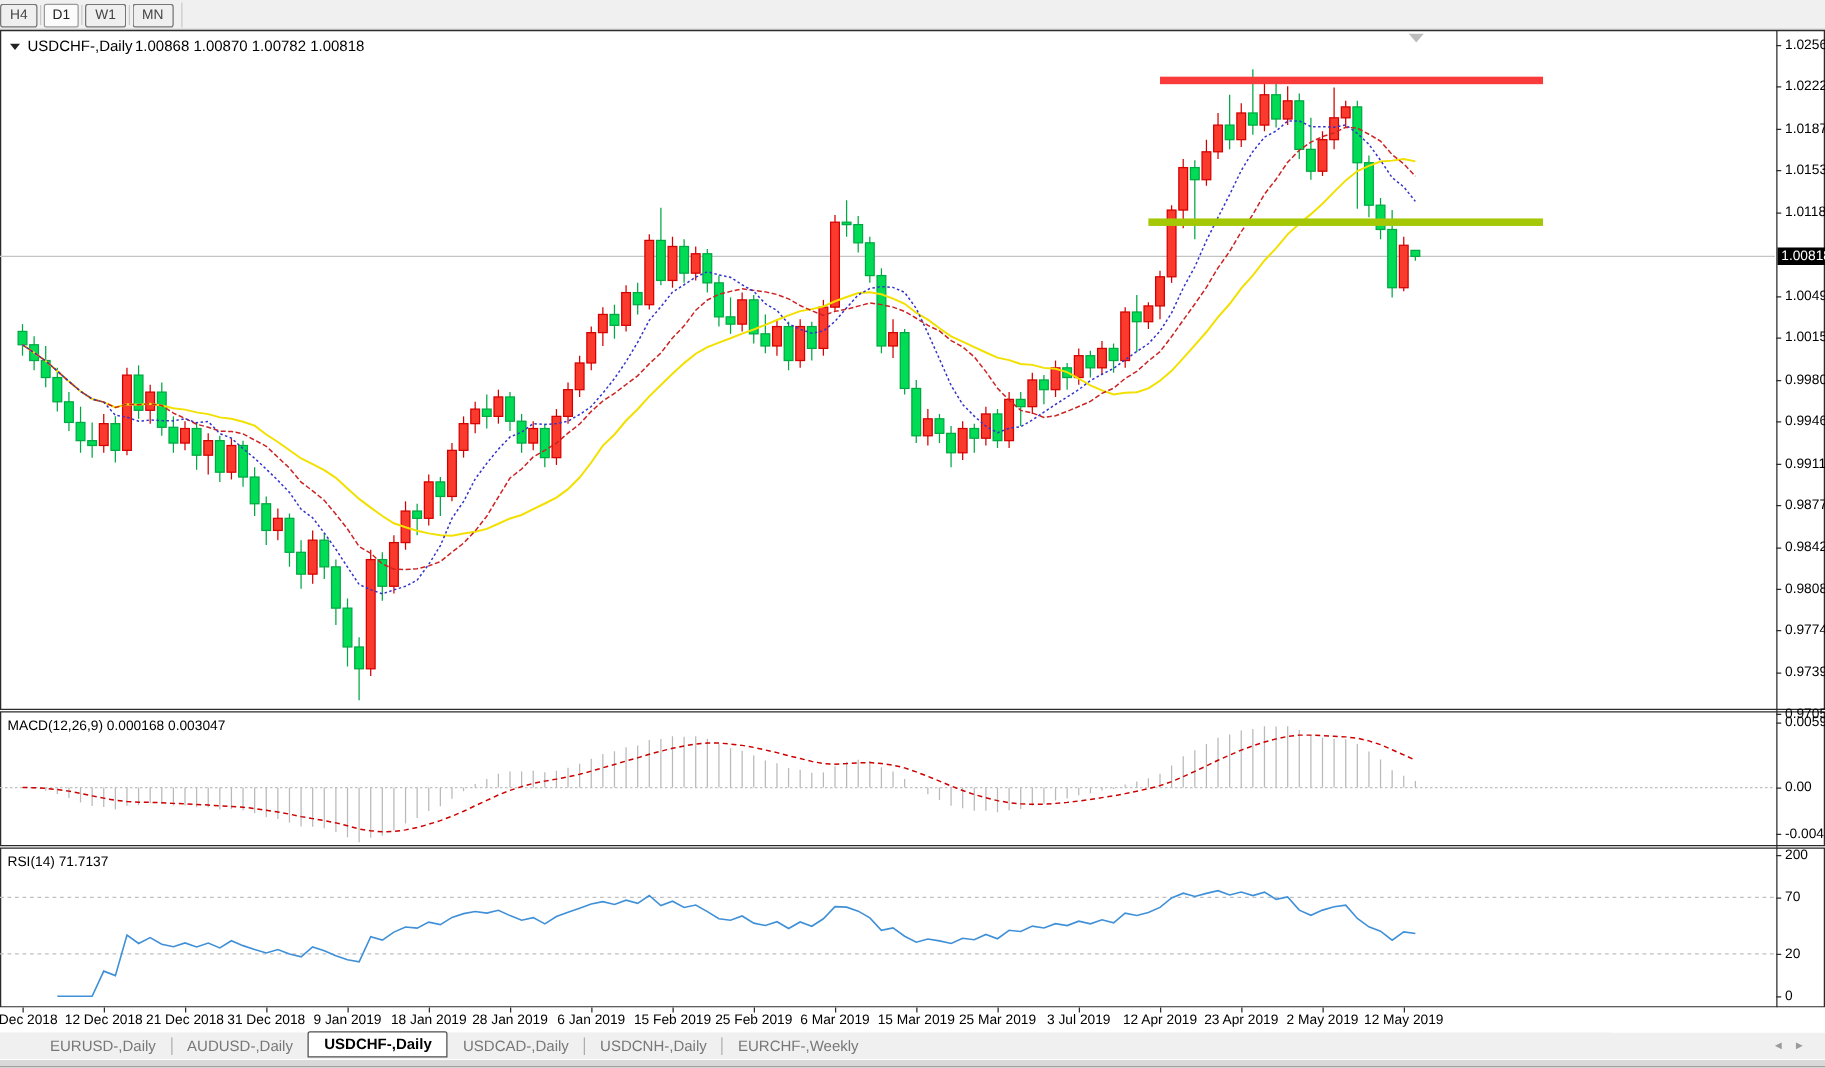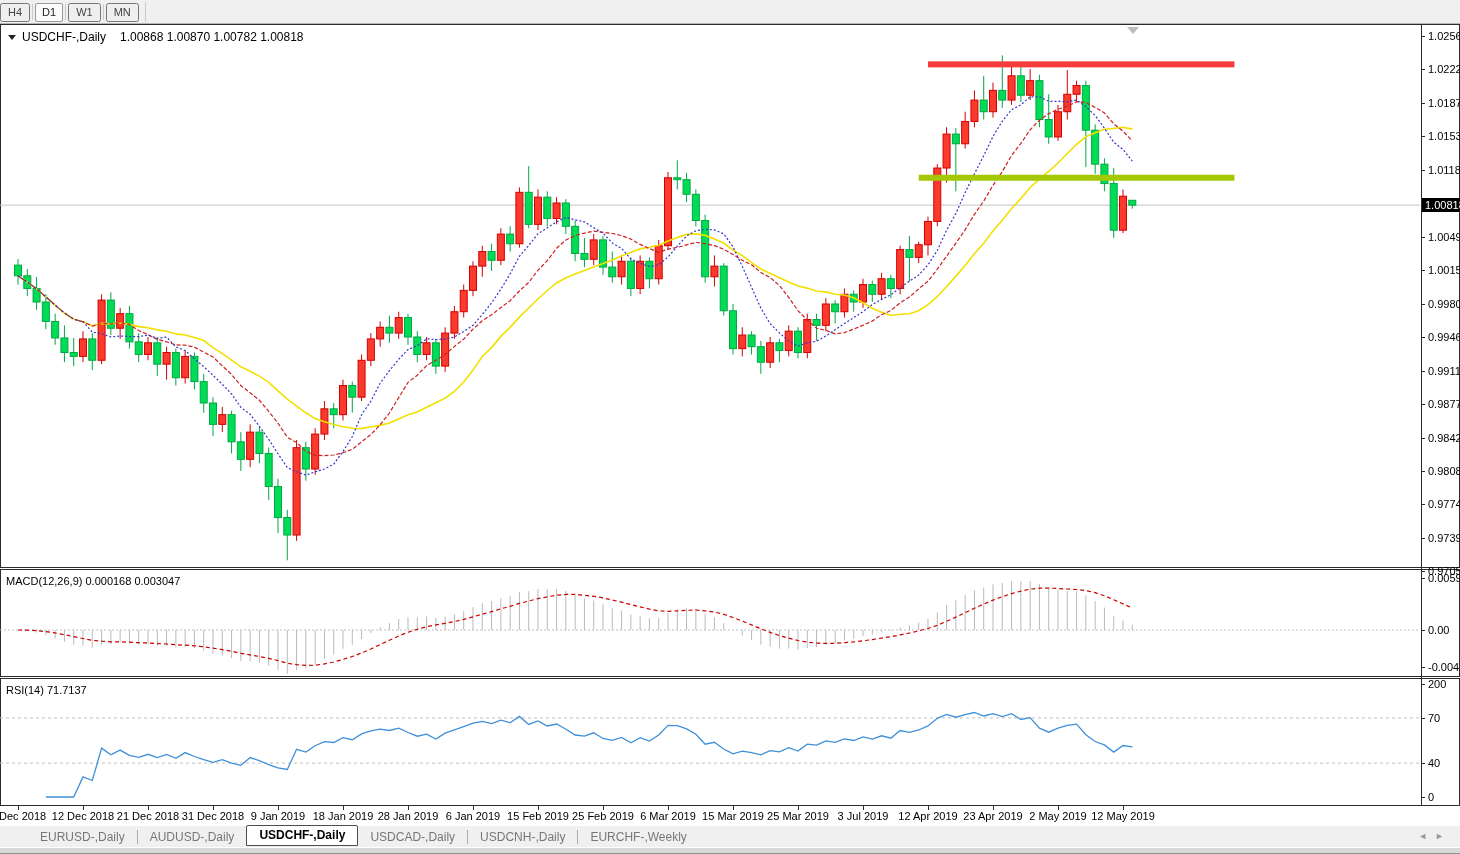--- a/index.html
+++ b/index.html
@@ -15,21 +15,21 @@
   
   #win{position:absolute;left:0;top:24px;width:1460px;height:802px;background:#ffffff;}
   .panel{position:absolute;left:0;background:#fff;border:1px solid #2b2b2b;box-sizing:border-box;}
   #panel-main{top:0;width:1460px;height:544px;}
   #panel-macd{top:545px;width:1460px;height:108px;}
   #panel-rsi{top:654px;width:1460px;height:128px;}
   #axis-vline{position:absolute;left:1421px;top:0;width:1px;height:782px;background:#2b2b2b;}
   svg{position:absolute;left:0;overflow:hidden;}
   #chart-title{position:absolute;left:8px;top:6px;font-size:12px;color:#000;display:flex;align-items:center;}
   #chart-title .sym{margin-left:6px;}
-  #chart-title .ohlc{margin-left:14px;}
+  #chart-title .ohlc{margin-left:2px;}
   .tri-down{width:0;height:0;border-left:4px solid transparent;border-right:4px solid transparent;
     border-top:5px solid #222;}
   #shift-marker{position:absolute;left:1127px;top:3px;width:0;height:0;
     border-left:6px solid transparent;border-right:6px solid transparent;border-top:7px solid #bdbdbd;}
   .ind-label{position:absolute;left:6px;font-size:11px;color:#000;}
   
   .axlabel{position:absolute;left:1428px;font-size:11px;color:#000;white-space:nowrap;}
   .axtick{position:absolute;left:1421px;width:4px;height:1px;background:#2b2b2b;}
   #price-tag{position:absolute;left:1422px;width:37px;height:14px;background:#000;color:#fff;
     font-size:11px;line-height:14px;padding-left:3px;}
@@ -785,21 +785,21 @@
       <div class="axlabel" style="top:548px">0.00597</div>
       <div class="axtick" style="top:606px"></div>
       <div class="axlabel" style="top:600px">0.00</div>
       <div class="axtick" style="top:643px"></div>
       <div class="axlabel" style="top:637px">-0.00424</div>
       <div class="axtick" style="top:660px"></div>
       <div class="axlabel" style="top:654px">200</div>
       <div class="axtick" style="top:694px"></div>
       <div class="axlabel" style="top:688px">70</div>
       <div class="axtick" style="top:739px"></div>
-      <div class="axlabel" style="top:733px">40</div>
+      <div class="axlabel" style="top:733px">20</div>
       <div class="axtick" style="top:773px"></div>
       <div class="axlabel" style="top:767px">0</div>
     </div>
 
   <div id="tabbar">
       <div class="tab">EURUSD-,Daily</div>
       <div class="tabsep"></div>
       <div class="tab">AUDUSD-,Daily</div>
       <div class="tab active">USDCHF-,Daily</div>
       <div class="tab">USDCAD-,Daily</div>

